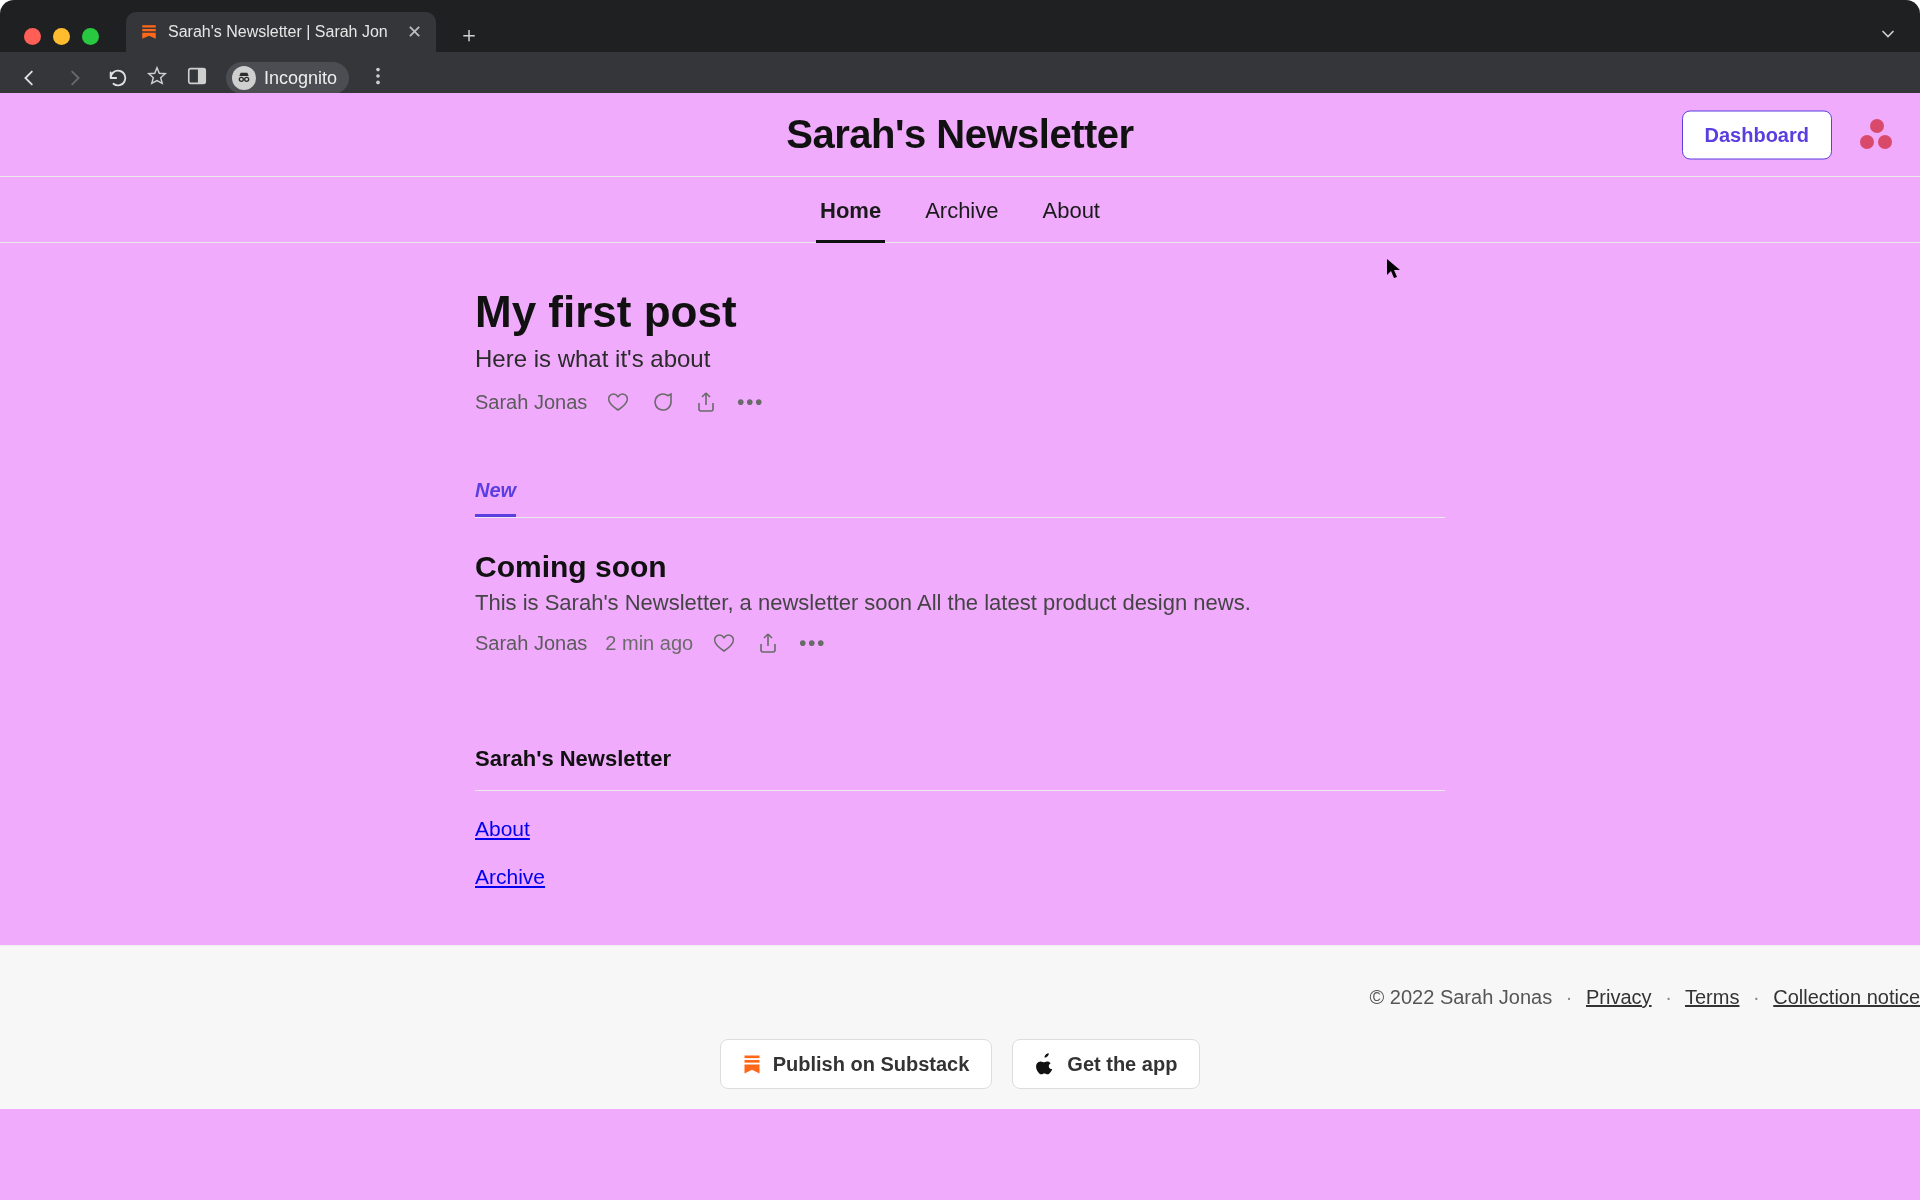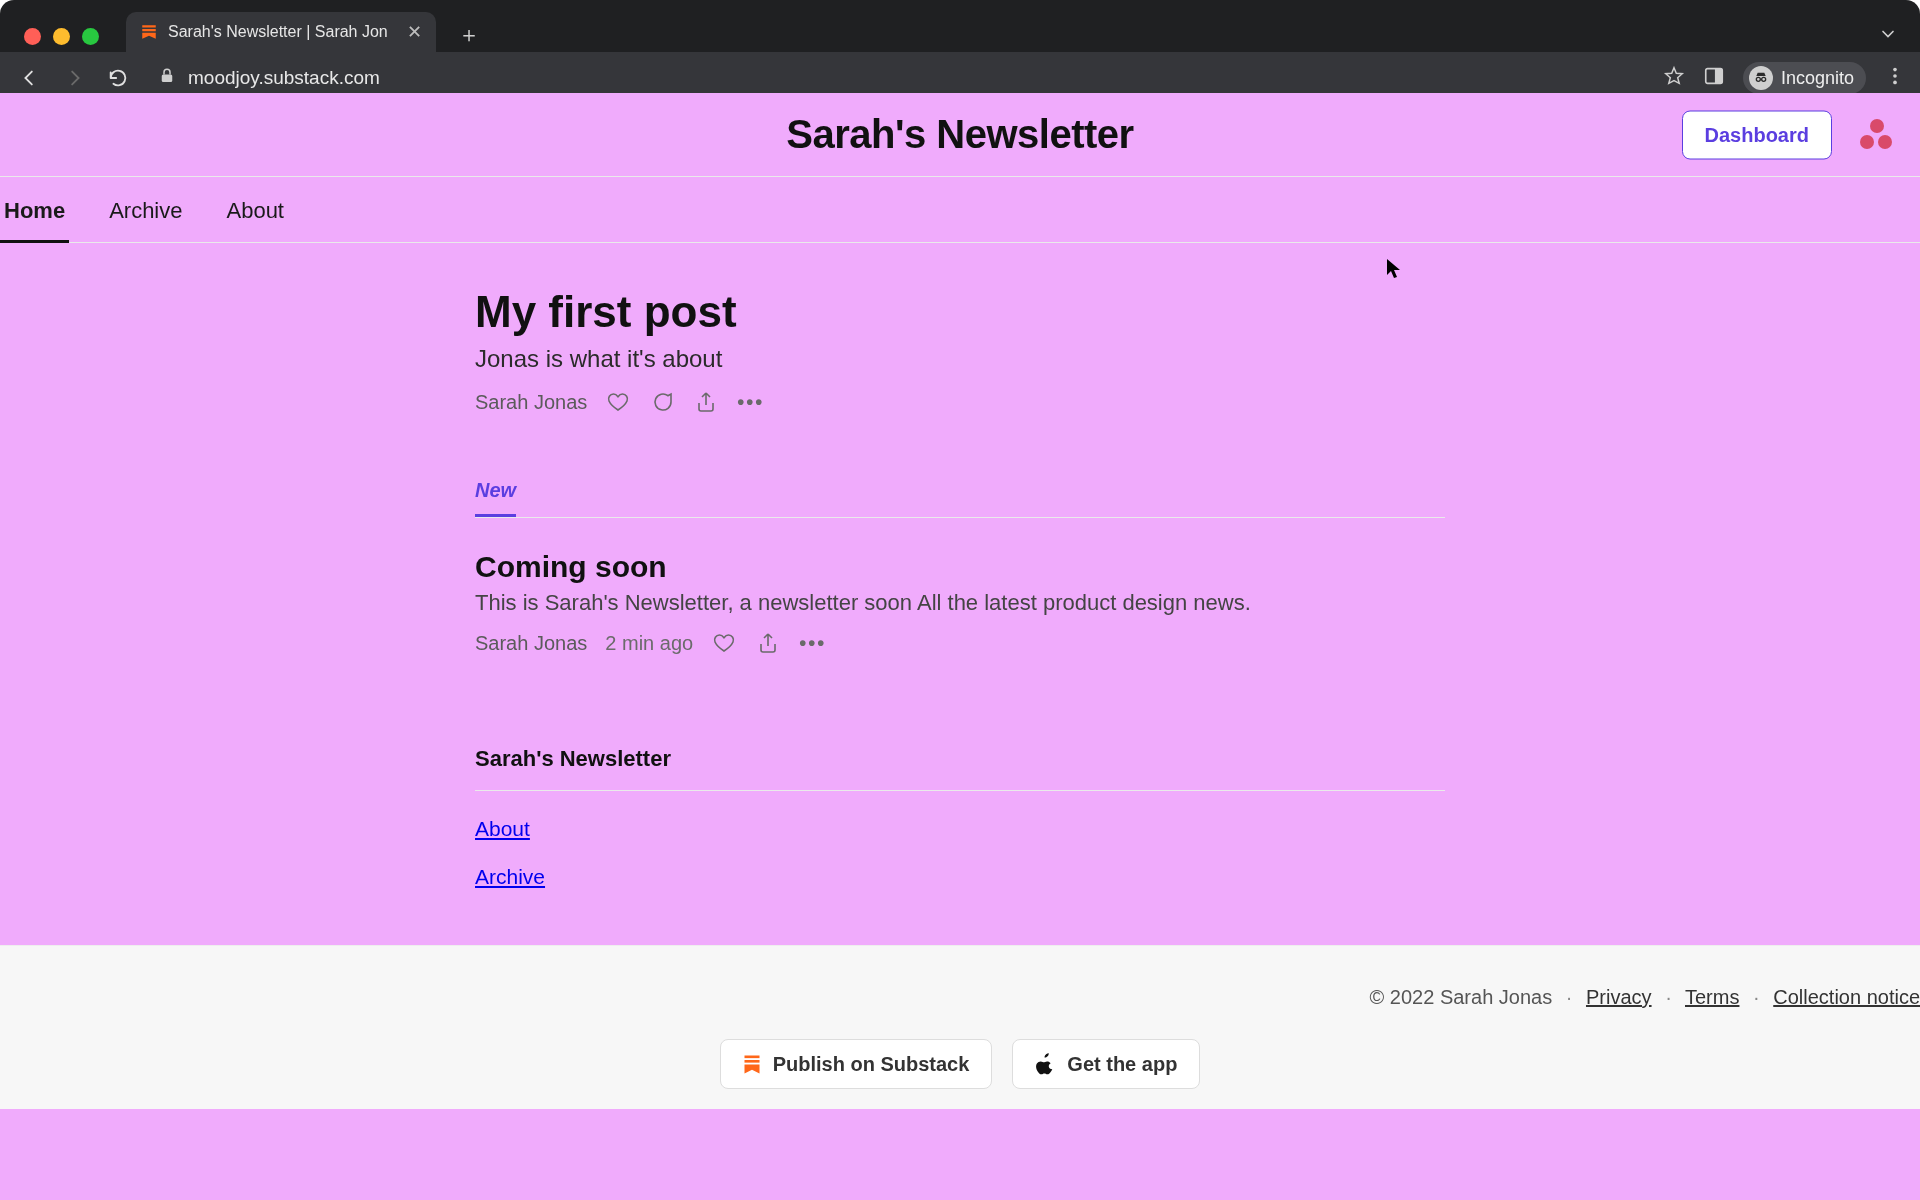--- a/index.html
+++ b/index.html
@@ -125,21 +125,21 @@
     position:absolute; right: 28px; top:50%; transform:translateY(-50%);
     width:36px; height:36px;
   }
   .avatar .dot { position:absolute; width:14px; height:14px; border-radius:50%; background:#d94a6a; }
   .avatar .d1 { top:2px; left:14px; }
   .avatar .d2 { top:18px; left:4px; }
   .avatar .d3 { top:18px; left:22px; }
 
   .nav-tabs {
     height:66px;
-    display:flex; align-items:flex-end; 
+    display:flex; align-items:flex-end; justify-content:center;
     gap: 36px;
     border-bottom:1px solid #eaeaea;
   }
   .nav-tabs a {
     text-decoration:none;
     color:#1a1a1a;
     font-size:22px;
     padding: 18px 4px;
     position:relative;
   }
@@ -287,29 +287,20 @@
     </div>
     <div class="nav-btn dim">
       <svg width="22" height="22" viewBox="0 0 24 24">
           <path d="M10 5l7 7-7 7" stroke="#6a6a6a" stroke-width="2" fill="none" stroke-linecap="round"></path>
         </svg>
     </div>
     <div class="nav-btn">
       <svg width="22" height="22" viewBox="0 0 24 24">
           <path d="M4 12a8 8 0 1 1 3 6.3M4 12V6m0 6h6" stroke="#e0e0e0" stroke-width="2" fill="none" stroke-linecap="round"></path>
         </svg>
-    </div>
-    <div class="url-area">
-      <span class="lock">
-        <svg width="18" height="18" viewBox="0 0 24 24">
-            <rect x="5" y="10" width="14" height="10" rx="2" fill="#cfcfcf"></rect>
-            <path d="M8 10V7a4 4 0 0 1 8 0v3" stroke="#cfcfcf" stroke-width="2" fill="none"></path>
-          </svg>
-      </span>
-      <span>moodjoy.substack.com</span>
     </div>
     <div class="right-icons">
       <span>
         <svg width="22" height="22" viewBox="0 0 24 24">
             <path d="M12 3l2.5 6 6.5.5-5 4.3 1.7 6.2L12 17l-5.7 3 1.7-6.2-5-4.3 6.5-.5z" stroke="#cfcfcf" stroke-width="1.6" fill="none"></path>
           </svg>
       </span>
       <span>
         <svg width="22" height="22" viewBox="0 0 24 24">
             <rect x="3" y="4" width="18" height="16" rx="2" stroke="#cfcfcf" stroke-width="1.8" fill="none"></rect>
@@ -354,21 +345,21 @@
   <div class="nav-tabs">
     <a href="#" class="active"><span>Home</span></a>
     <a href="#"><span>Archive</span></a>
     <a href="#"><span>About</span></a>
   </div>
 
   <div class="content">
 
     <div class="featured">
       <h1>My first post</h1>
-      <div class="sub">Jonas is what it's about</div>
+      <div class="sub">Here is what it's about</div>
       <div class="meta-row">
         <span>Sarah Jonas</span>
         <span class="icon-btn">
           <svg viewBox="0 0 24 24" class="stroke-icon">
               <path d="M12 20s-7-4.5-9-9c-1.5-3.4 1-7 4.5-7 2 0 3.3 1.1 4.5 2.7C13.2 5.1 14.5 4 16.5 4 20 4 22.5 7.6 21 11c-2 4.5-9 9-9 9z"></path>
             </svg>
         </span>
         <span class="icon-btn">
           <svg viewBox="0 0 24 24" class="stroke-icon">
               <path d="M21 12a8 8 0 1 1-3.1-6.3L21 4v8z"></path>

